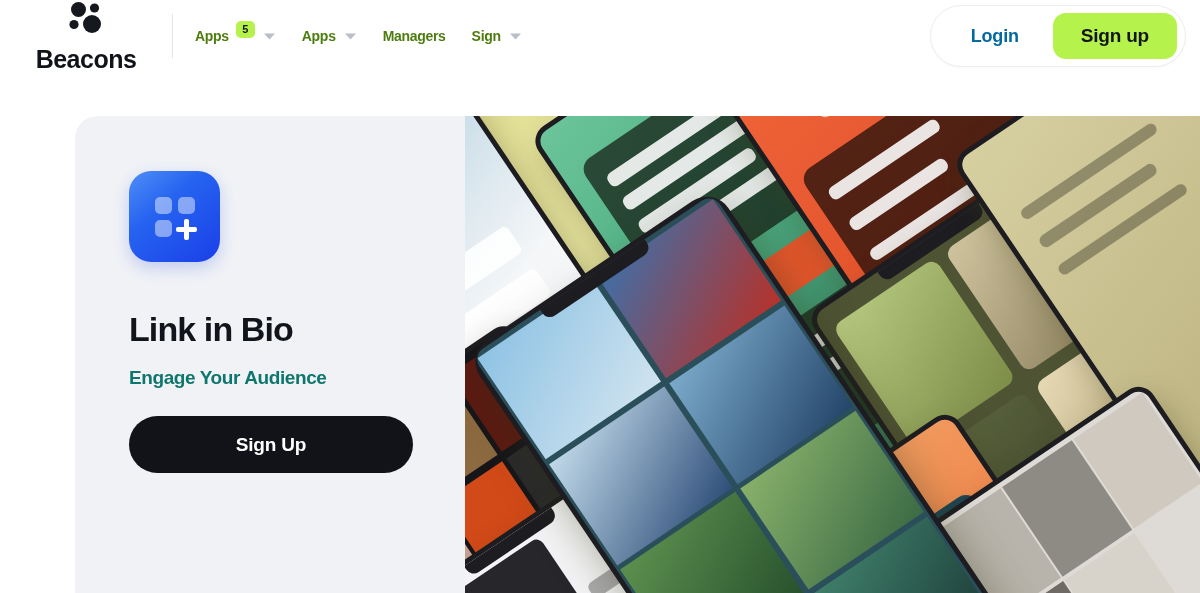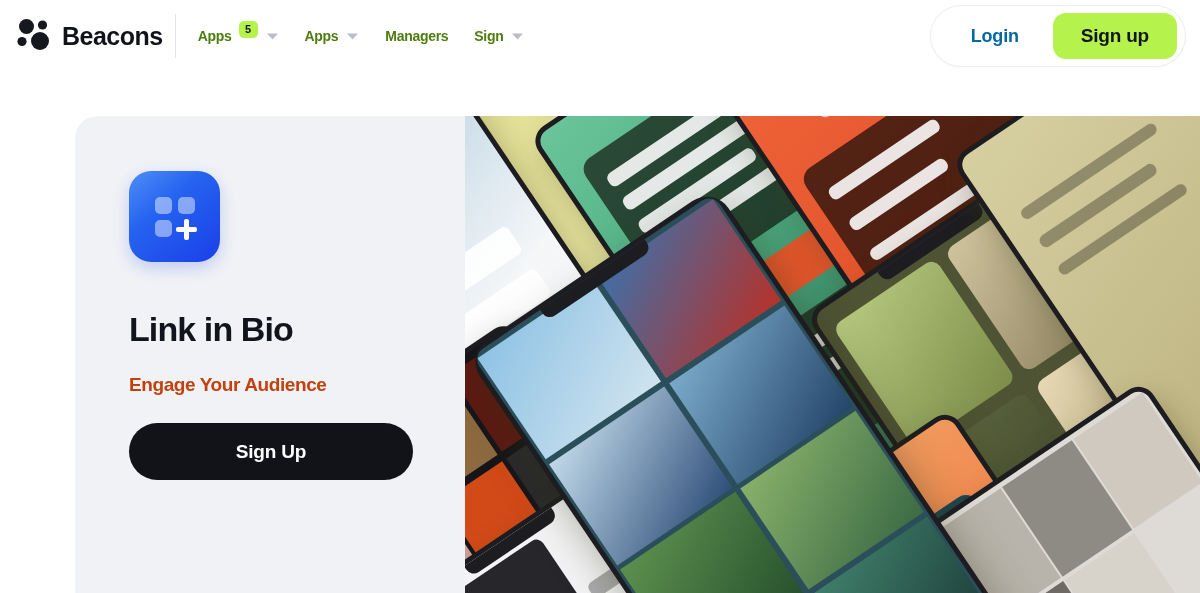--- a/index.html
+++ b/index.html
@@ -19,20 +19,21 @@
     padding: 0 14px 0 0;
     background: #ffffff;
   }
 
   .brand {
     display: flex;
     align-items: center;
     gap: 6px;
     padding-left: 12px;
     min-width: 160px;
+    flex-direction: column;
   }
   .brand-logo { width: 44px; height: 40px; display: block; flex: 0 0 auto; }
   .brand-name {
     font-size: 25px;
     font-weight: 700;
     color: #11131a;
     letter-spacing: -0.5px;
   }
 
   .nav-divider {
@@ -165,24 +166,24 @@
 
   .hero-title {
     margin-top: 49px;
     font-size: 34px;
     font-weight: 700;
     color: #12141b;
     letter-spacing: -0.9px;
     line-height: 1.1;
   }
   .hero-subtitle {
-    margin-top: 26px;
+    margin-top: 19px;
     font-size: 19px;
     font-weight: 700;
-    color: #c2410c;
+    color: #0f766e;
     letter-spacing: -0.4px;
   }
   .hero-desc {
     margin-top: 17px;
     font-size: 17px;
     font-weight: 400;
     color: #a8adbb;
     line-height: 1.55;
     width: 272px;
     letter-spacing: -0.1px;

